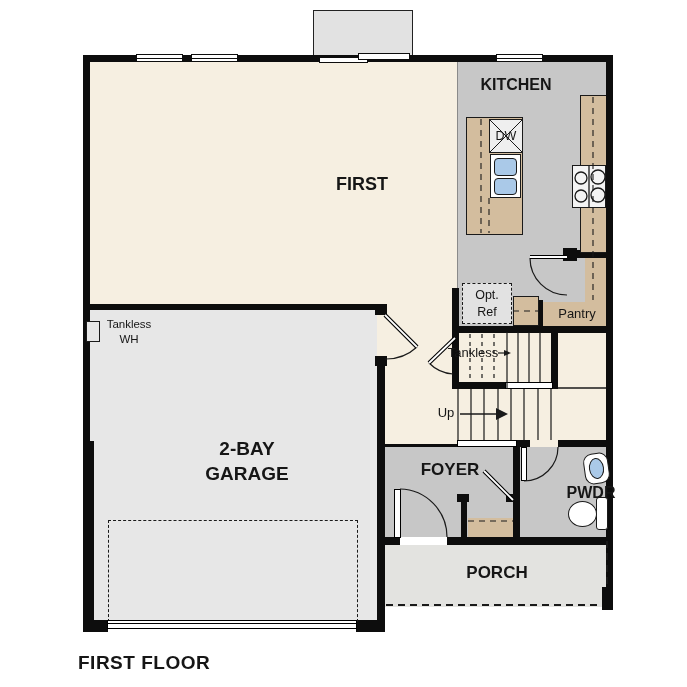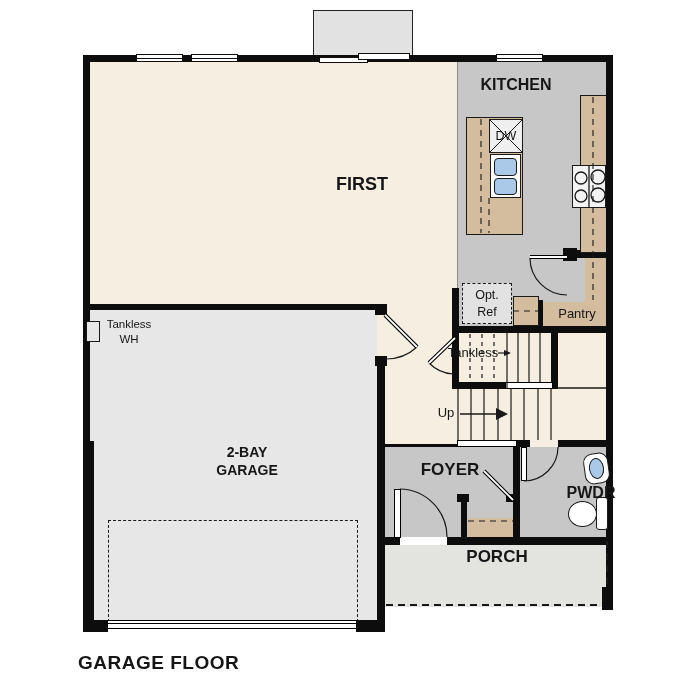--- a/index.html
+++ b/index.html
@@ -179,34 +179,34 @@
     </g>
 
     <g stroke="#1a1a1a" stroke-width="2" stroke-dasharray="7 5">
       <line x1="607" y1="541" x2="607" y2="586"></line>
       <line x1="386" y1="605" x2="601" y2="605"></line>
     </g>
   </svg>
 
   <div class="lbl" style="left:362px;top:185px;font-size:18px;">FIRST</div>
   <div class="lbl" style="left:516px;top:85px;font-size:16px;">KITCHEN</div>
-  <div class="lbl" style="left:247px;top:461px;font-size:14px;">
+  <div class="lbl" style="left:247px;top:461px;font-size:19px;">
     <div>2-BAY</div>
     <div>GARAGE</div>
   </div>
   <div class="lbl" style="left:438px;top:470px;font-size:17px;padding-left:24px;">FOYER</div>
   <div class="lbl" style="left:567px;top:493px;font-size:16px;margin-left:24px;">PWDR</div>
-  <div class="lbl" style="left:497px;top:557px;font-size:17px;">PORCH</div>
+  <div class="lbl" style="left:497px;top:573px;font-size:17px;">PORCH</div>
   <div class="lbl small" style="left:577px;top:314px;font-size:13px;">Pantry</div>
   <div class="lbl small" style="left:473px;top:353px;font-size:13px;">Tankless</div>
   <div class="lbl small" style="left:446px;top:413px;font-size:13px;">Up</div>
   <div class="lbl small" style="left:487px;top:303px;font-size:12.5px;">
     <div>Opt.</div>
     <div>Ref</div>
   </div>
   <div class="lbl small" style="left:129px;top:332px;font-size:11.5px;">
     <div>Tankless</div>
     <div>WH</div>
   </div>
   <div class="lbl small" style="left:506px;top:136px;font-size:12.5px;">DW</div>
-  <div class="lbl" style="left:78px;top:650px;transform:none;text-align:left;font-size:19px;letter-spacing:0.5px;">GARAGE FLOOR</div>
+  <div class="lbl" style="left:78px;top:650px;transform:none;text-align:left;font-size:19px;letter-spacing:0.5px;">FIRST FLOOR</div>
 
 </div>
 
 </body></html>

